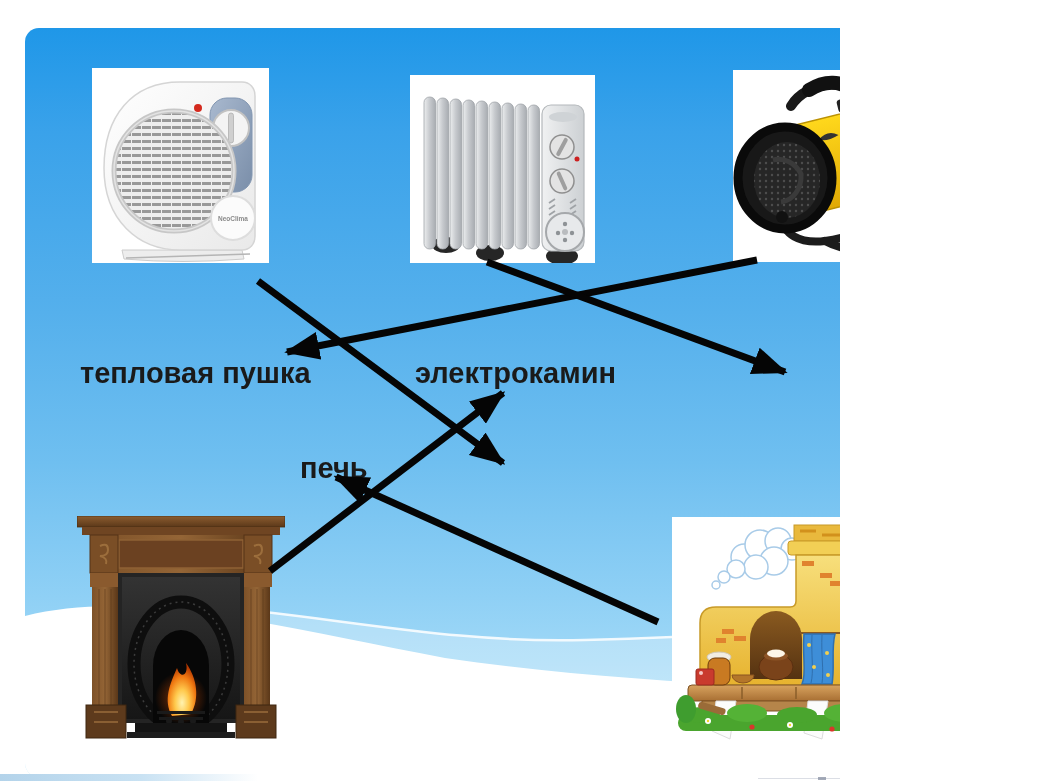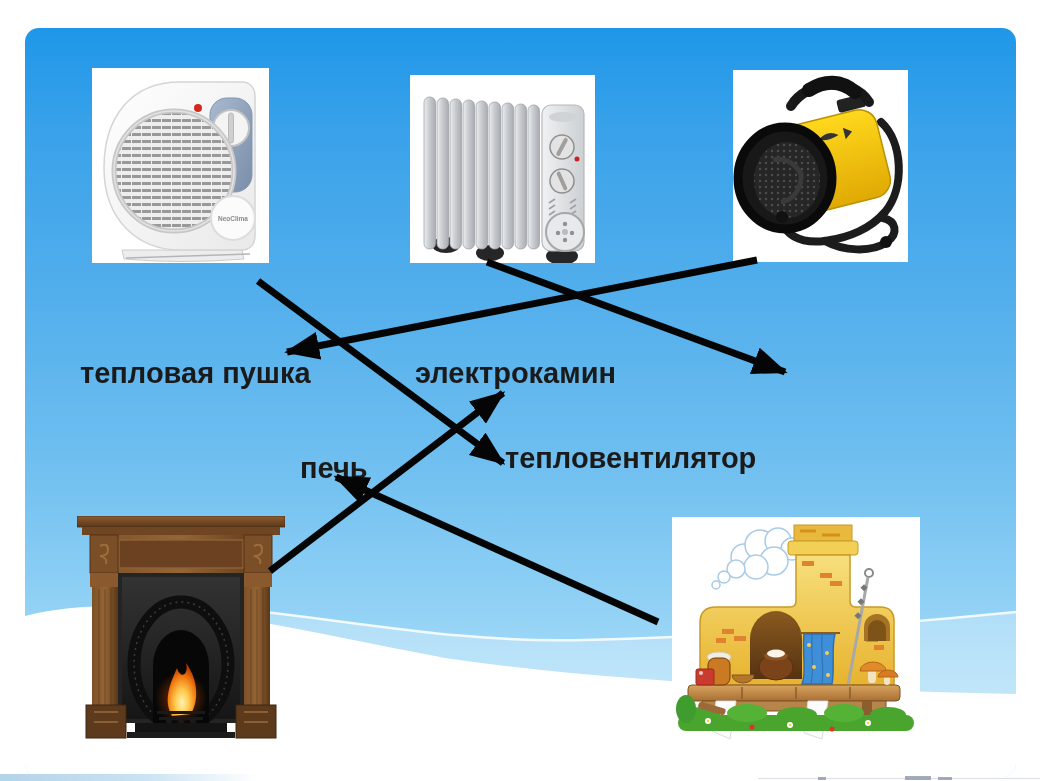--- a/index.html
+++ b/index.html
@@ -1,16 +1,16 @@
 <!DOCTYPE html>
 <html><head>
 <meta charset="utf-8">
 <style>
   html,body{margin:0;padding:0;background:#ffffff;}
-  #page{position:relative;width:1040px;height:781px;background:#ffffff;overflow:hidden;
+  #page{position:relative;width:840px;height:781px;background:#ffffff;overflow:hidden;
         font-family:"Liberation Sans",sans-serif;}
   #slide{position:absolute;left:25px;top:28px;width:991px;height:749px;border-radius:14px;overflow:hidden;
          background:linear-gradient(180deg,#1f97e8 0%,#3aa2ea 14%,#55b0ec 38%,#6fbff0 58%,#8fd0f5 76%,#abdef8 90%,#b7e4fa 100%);}
   #slide svg{position:absolute;left:0;top:0;width:100%;height:100%;}
   .photo{position:absolute;}
   .photo svg{display:block;width:100%;height:100%;}
   .label{position:absolute;font-weight:700;font-size:29px;line-height:34px;color:#1a1a1a;white-space:nowrap;}
   #arrows{position:absolute;left:0;top:0;width:1040px;height:781px;pointer-events:none;}
   #below-strip{position:absolute;left:0;top:774px;width:258px;height:7px;
                background:linear-gradient(90deg,#b3d3ea 0%,#c9e2f3 55%,rgba(255,255,255,0) 100%);}
@@ -337,21 +337,20 @@
         <circle cx="80" cy="210" r="2.6" fill="#d8372c"></circle>
           <circle cx="160" cy="212" r="2.6" fill="#d8372c"></circle>
       </g>
       <rect x="26" y="188" width="28" height="7" rx="3" fill="#9a6b38" transform="rotate(16 40 191)"></rect>
     </svg>
   </div>
 
   <div class="label" style="left:80px;top:356px;">тепловая пушка</div>
   <div class="label" style="left:415px;top:356px;">электрокамин</div>
   <div class="label" style="left:300px;top:451px;">печь</div>
-  <div class="label" style="left:505px;top:441px;">тепловентилятор</div>
 
   <svg id="arrows" viewBox="0 0 1040 781">
     <defs>
       <marker id="ah" markerWidth="5" markerHeight="4" refX="4.6" refY="2" orient="auto" markerUnits="strokeWidth">
         <path d="M0,0 L5,2 L0,4 Z" fill="#050505"></path>
       </marker>
     </defs>
     <line x1="757" y1="260" x2="287" y2="352" stroke="#050505" stroke-width="7" marker-end="url(#ah)"></line>
     <line x1="487" y1="262" x2="785" y2="372" stroke="#050505" stroke-width="7" marker-end="url(#ah)"></line>
     <line x1="258" y1="281" x2="503" y2="463" stroke="#050505" stroke-width="7" marker-end="url(#ah)"></line>

